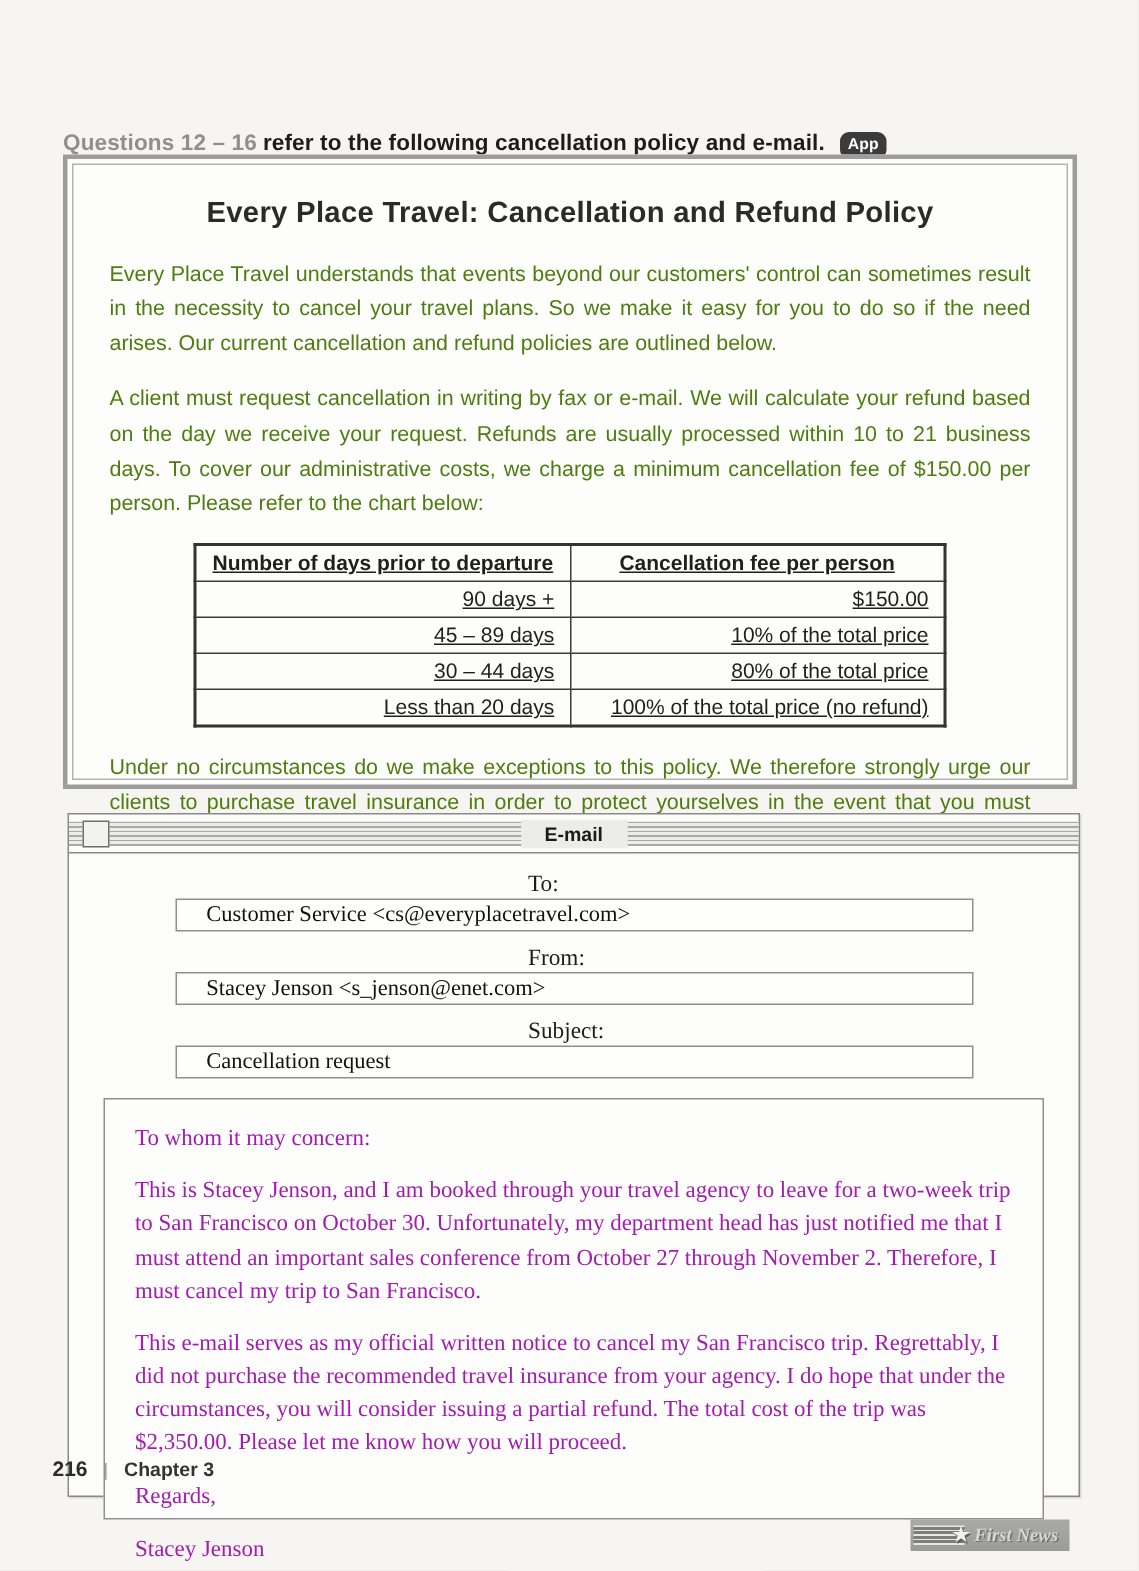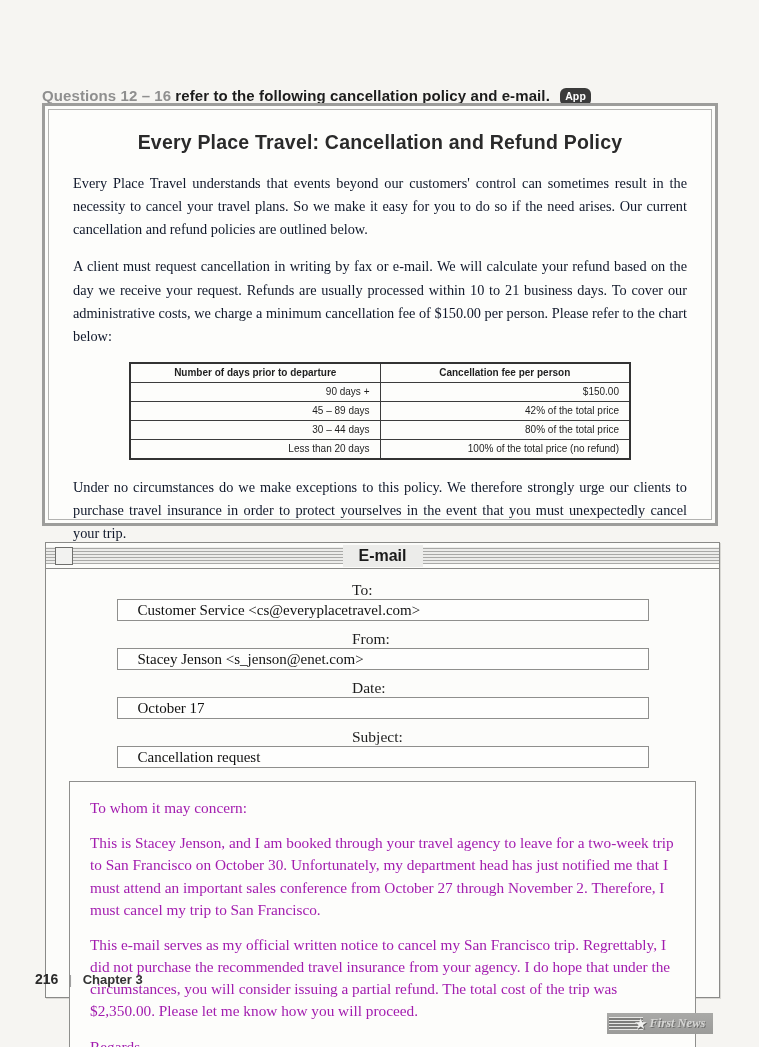--- a/index.html
+++ b/index.html
@@ -52,31 +52,31 @@
     text-align: center;
     font-size: 19.5px;
     font-weight: bold;
     color: #2a2a2a;
     margin: 4px 0 18px 0;
     letter-spacing: 0.2px;
   }
   .policy-para {
     font-size: 14.3px;
     line-height: 1.62;
-    color: #0f172a;
+    color: #4d7c0f;
     text-align: justify;
     margin-bottom: 14px;
-    font-family: Liberation Serif, serif;
   }
   .fee-table {
     border-collapse: collapse;
     margin: 6px auto 16px auto;
     width: 502px;
-    font-size: 10px;
+    font-size: 14px;
     color: #1f1f1f;
+    text-decoration: underline;
   }
   .fee-table th, .fee-table td {
     border: 1px solid #3c3c3c;
     padding: 3px 10px 4px 10px;
   }
   .fee-table table, .fee-table { border: 2px solid #333; }
   .fee-table th {
     text-align: center;
     font-weight: bold;
     width: 50%;
@@ -103,21 +103,21 @@
       );
     background-clip: content-box;
     padding: 4px 0;
   }
   .titlebar-label {
     position: absolute;
     left: 50%; top: 50%;
     transform: translate(-50%, -50%);
     background: #ececea;
     padding: 2px 16px;
-    font-size: 16px;
+    font-size: 13px;
     font-weight: bold;
     color: #1a1a1a;
     font-family: "Liberation Sans", sans-serif;
   }
   .close-box {
     position: absolute;
     left: 9px; top: 4px;
     width: 18px; height: 18px;
     background: #f2f2f0;
     border: 1px solid #6f6f6d;
@@ -235,21 +235,21 @@
             <th>Cancellation fee per person</th>
           </tr>
         </thead>
         <tbody>
           <tr>
             <td>90 days +</td>
             <td>$150.00</td>
           </tr>
           <tr>
             <td>45 – 89 days</td>
-            <td>42% of the total price</td>
+            <td>10% of the total price</td>
           </tr>
           <tr>
             <td>30 – 44 days</td>
             <td>80% of the total price</td>
           </tr>
           <tr>
             <td>Less than 20 days</td>
             <td>100% of the total price (no refund)</td>
           </tr>
         </tbody>
@@ -268,24 +268,20 @@
     <div class="email-fields">
       <div class="field-row">
         <span class="field-label">To:</span>
         <div class="field-box">Customer Service &lt;cs@everyplacetravel.com&gt;</div>
       </div>
       <div class="field-row">
         <span class="field-label">From:</span>
         <div class="field-box">Stacey Jenson &lt;s_jenson@enet.com&gt;</div>
       </div>
       <div class="field-row">
-        <span class="field-label">Date:</span>
-        <div class="field-box">October 17</div>
-      </div>
-      <div class="field-row">
         <span class="field-label">Subject:</span>
         <div class="field-box">Cancellation request</div>
       </div>
     </div>
 
     <div class="email-body-box">
       <p>To whom it may concern:</p>
       <p>This is Stacey Jenson, and I am booked through your travel agency to leave for a two-week trip to San Francisco on October 30. Unfortunately, my department head has just notified me that I must attend an important sales conference from October 27 through November 2. Therefore, I must cancel my trip to San Francisco.</p>
       <p>This e-mail serves as my official written notice to cancel my San Francisco trip. Regrettably, I did not purchase the recommended travel insurance from your agency. I do hope that under the circumstances, you will consider issuing a partial refund. The total cost of the trip was $2,350.00. Please let me know how you will proceed.</p>
       <p>Regards,</p>

